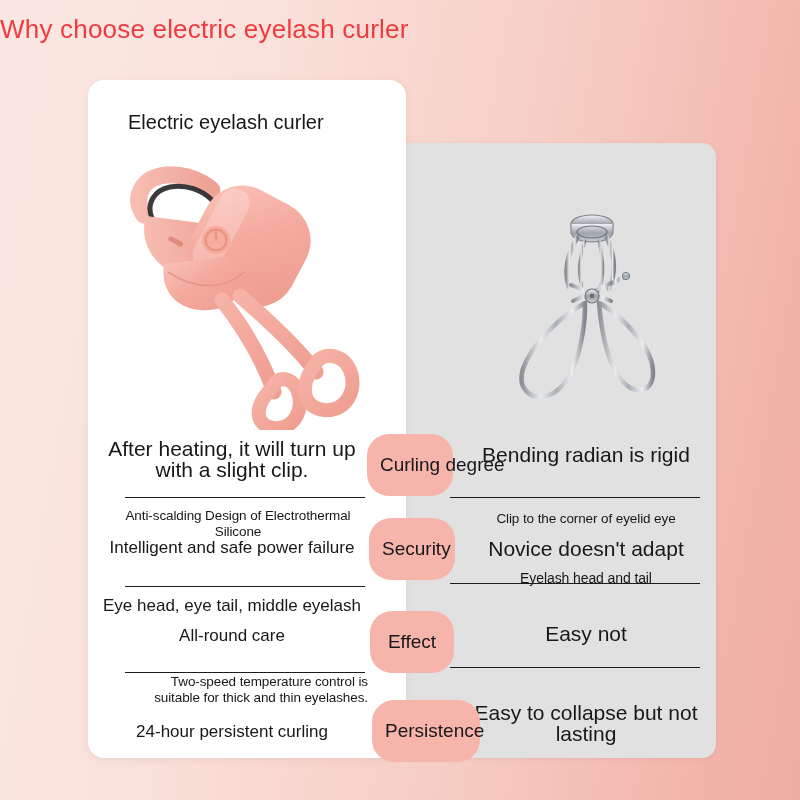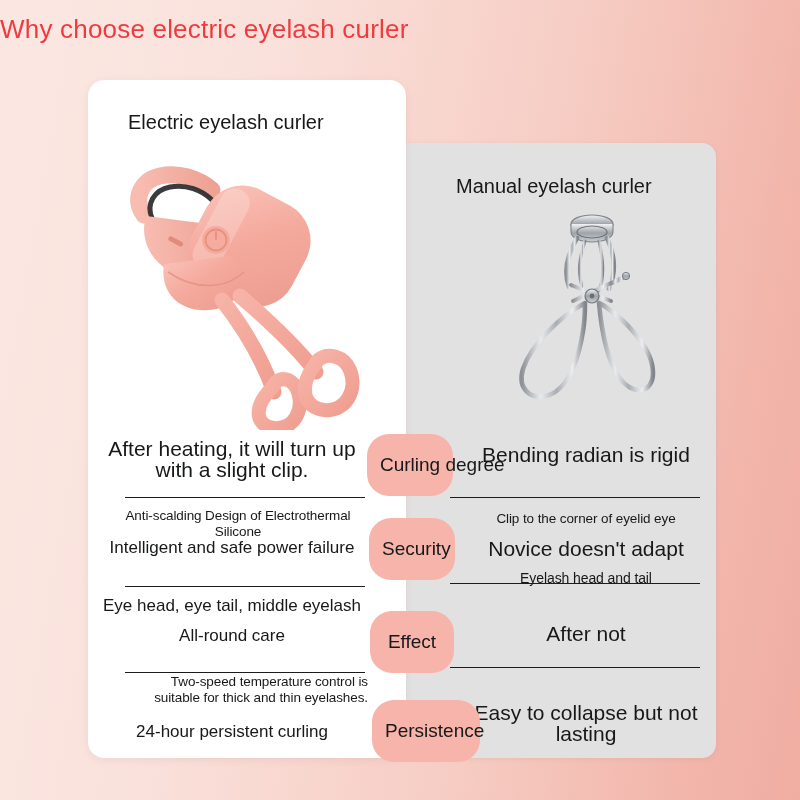--- a/index.html
+++ b/index.html
@@ -113,21 +113,20 @@
 
 <div id="stage">
 
   <div id="page-title">Why choose electric eyelash curler</div>
 
   <div id="panel-manual"></div>
 
   <div id="panel-electric"></div>
 
   <div class="panel-heading" id="heading-electric">Electric eyelash curler</div>
-  <div class="panel-heading" id="heading-manual">Manual eyelash curler</div>
 
   <svg id="art-electric" viewBox="0 0 280 270">
     <defs>
       <linearGradient id="pinkBody" x1="0" y1="0" x2="1" y2="1">
         <stop offset="0%" stop-color="#fbc5bb"></stop>
         <stop offset="45%" stop-color="#f5aa9e"></stop>
         <stop offset="100%" stop-color="#eb9b8e"></stop>
       </linearGradient>
       <linearGradient id="pinkArm" x1="0" y1="0" x2="1" y2="1">
         <stop offset="0%" stop-color="#f7b3a7"></stop>
@@ -222,21 +221,21 @@
     <div class="cell-right main big" style="top:538px">Novice doesn't adapt</div>
     <hr class="divider left" style="top:578px">
     <hr class="divider right" style="top:575px">
     <div class="badge" style="left:369px; top:518px; width:86px;">Security</div>
   </div>
 
   <div class="row" style="top:0">
     <div class="cell-left main" style="top:596px">Eye head, eye tail, middle eyelash</div>
     <div class="cell-left main" style="top:626px">All-round care</div>
     <div class="cell-right sub" style="top:571px; font-size:14px;">Eyelash head and tail</div>
-    <div class="cell-right main big" style="top:623px">After not</div>
+    <div class="cell-right main big" style="top:623px">Easy not</div>
     <hr class="divider left" style="top:664px">
     <hr class="divider right" style="top:659px">
     <div class="badge" style="left:370px; top:611px; width:84px;">Effect</div>
   </div>
 
   <div class="row" style="top:0">
     <div class="cell-left sub" style="top:674px; left:96px; width:272px; text-align:right; padding-left:44px; box-sizing:border-box;">Two-speed temperature control is suitable for thick and thin eyelashes.</div>
     <div class="cell-left main" style="top:722px">24-hour persistent curling</div>
     <div class="cell-right main big" style="top:702px">Easy to collapse but not lasting</div>
     <div class="badge" style="left:372px; top:700px; width:108px;">Persistence</div>

